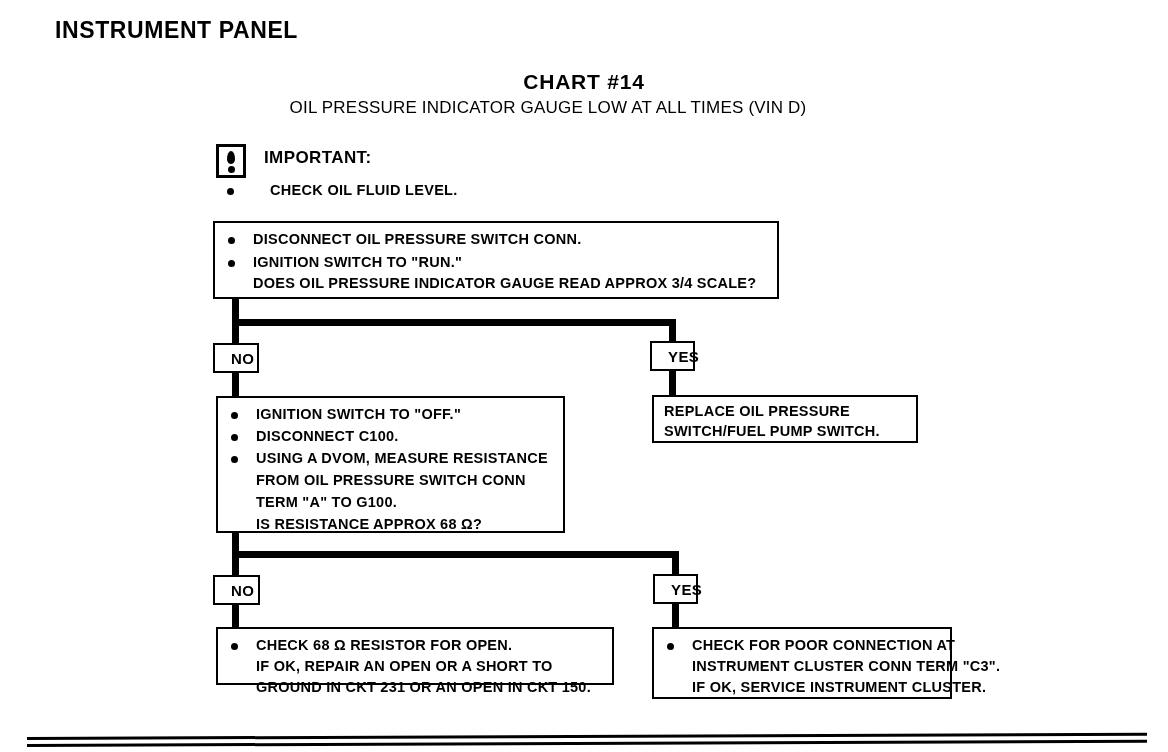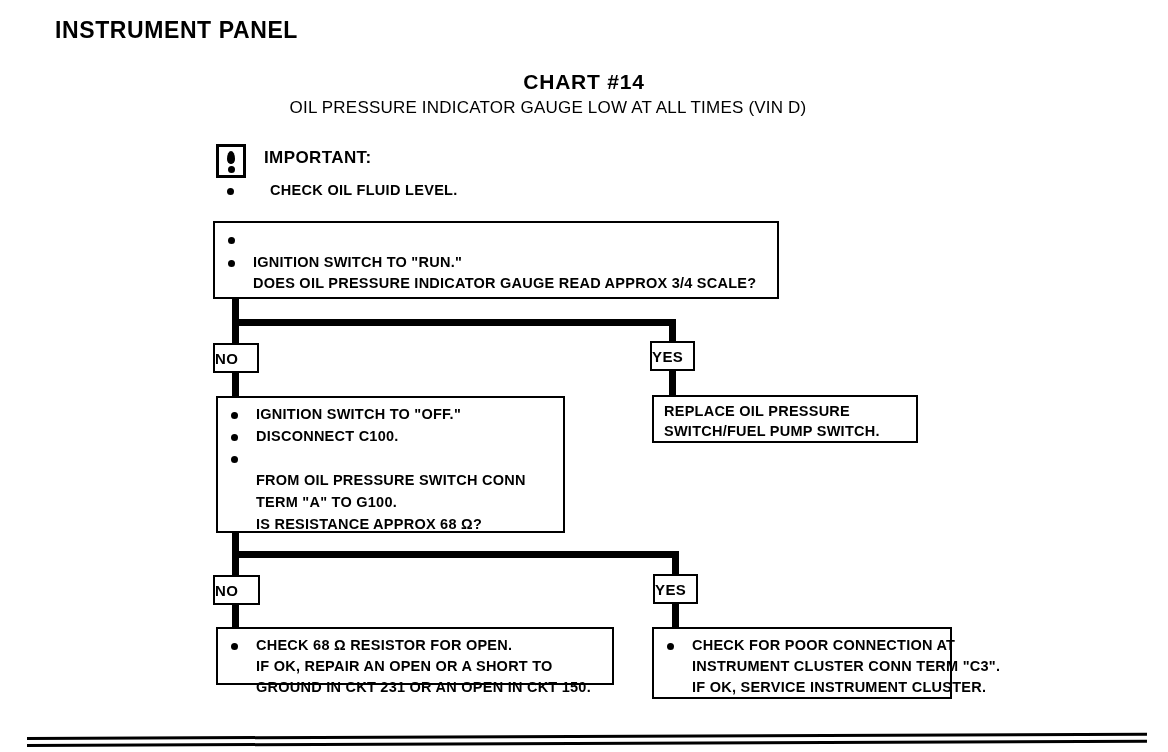--- a/index.html
+++ b/index.html
@@ -139,21 +139,21 @@
     border: 2px solid #000;
     box-sizing: border-box;
     background: #fff;
     font-size: 15px;
     font-weight: bold;
     letter-spacing: 0.4px;
     color: #000;
     display: flex;
     align-items: center;
     justify-content: flex-start;
-    padding-left: 0;
+    padding-left: 16px;
   }
 
   
   .vline { background: #000; }
   .hline { background: #000; }
 
   
   .footrule {
     background: #000;
     height: 3px;
@@ -174,20 +174,21 @@
       <div class="bang-body"></div>
       <div class="bang-dot"></div>
     </div>
     <div id="important-label">IMPORTANT:</div>
     <div id="important-bullet-dot"></div>
     <div id="important-bullet-text">CHECK OIL FLUID LEVEL.</div>
   </div>
 
   <div class="abs flowbox" style="left:213px; top:221px; width:566px; height:78px;">
     <div class="bdot" style="left:13px; top:14px;"></div>
+    <div class="boxline" style="left:38px; top:8px;">DISCONNECT OIL PRESSURE SWITCH CONN.</div>
     <div class="bdot" style="left:13px; top:37px;"></div>
     <div class="boxline" style="left:38px; top:31px;">IGNITION SWITCH TO "RUN."</div>
     <div class="boxline" style="left:38px; top:52px;">DOES OIL PRESSURE INDICATOR GAUGE READ APPROX 3/4 SCALE?</div>
   </div>
 
   <div class="abs vline" style="left:232px; top:299px; width:7px; height:46px;"></div>
 
   <div class="abs hline" style="left:232px; top:319px; width:444px; height:7px;"></div>
 
   <div class="abs vline" style="left:669px; top:319px; width:7px; height:23px;"></div>
@@ -199,20 +200,21 @@
   <div class="abs vline" style="left:232px; top:373px; width:7px; height:24px;"></div>
 
   <div class="abs vline" style="left:669px; top:371px; width:7px; height:24px;"></div>
 
   <div class="abs flowbox" style="left:216px; top:396px; width:349px; height:137px;">
     <div class="bdot" style="left:13px; top:14px;"></div>
     <div class="boxline" style="left:38px; top:8px;">IGNITION SWITCH TO "OFF."</div>
     <div class="bdot" style="left:13px; top:36px;"></div>
     <div class="boxline" style="left:38px; top:30px;">DISCONNECT C100.</div>
     <div class="bdot" style="left:13px; top:58px;"></div>
+    <div class="boxline" style="left:38px; top:52px;">USING A DVOM, MEASURE RESISTANCE</div>
     <div class="boxline" style="left:38px; top:74px;">FROM OIL PRESSURE SWITCH CONN</div>
     <div class="boxline" style="left:38px; top:96px;">TERM "A" TO G100.</div>
     <div class="boxline" style="left:38px; top:118px;">IS RESISTANCE APPROX 68 Ω?</div>
   </div>
 
   <div class="abs flowbox" style="left:652px; top:395px; width:266px; height:48px;">
     <div class="boxline" style="left:10px; top:6px;">REPLACE OIL PRESSURE</div>
     <div class="boxline" style="left:10px; top:26px;">SWITCH/FUEL PUMP SWITCH.</div>
   </div>
 

